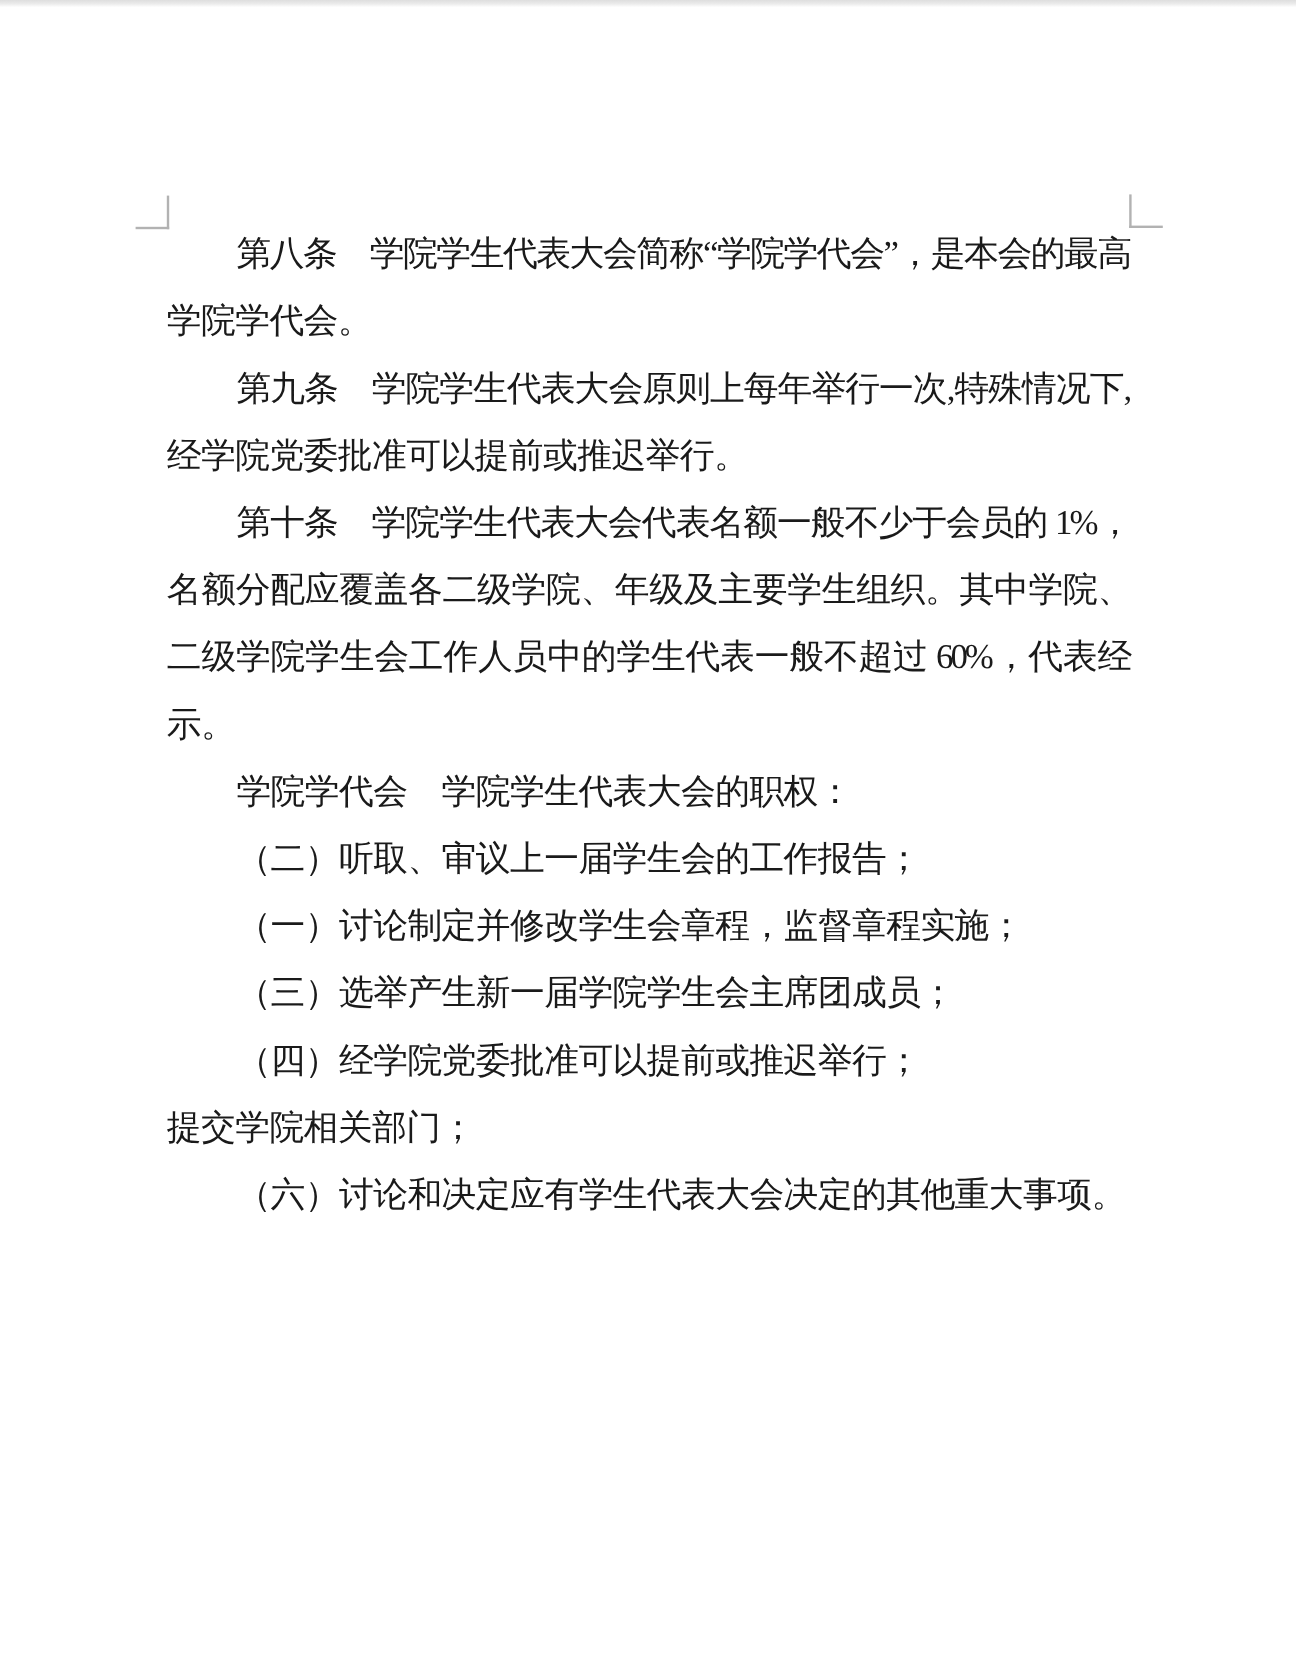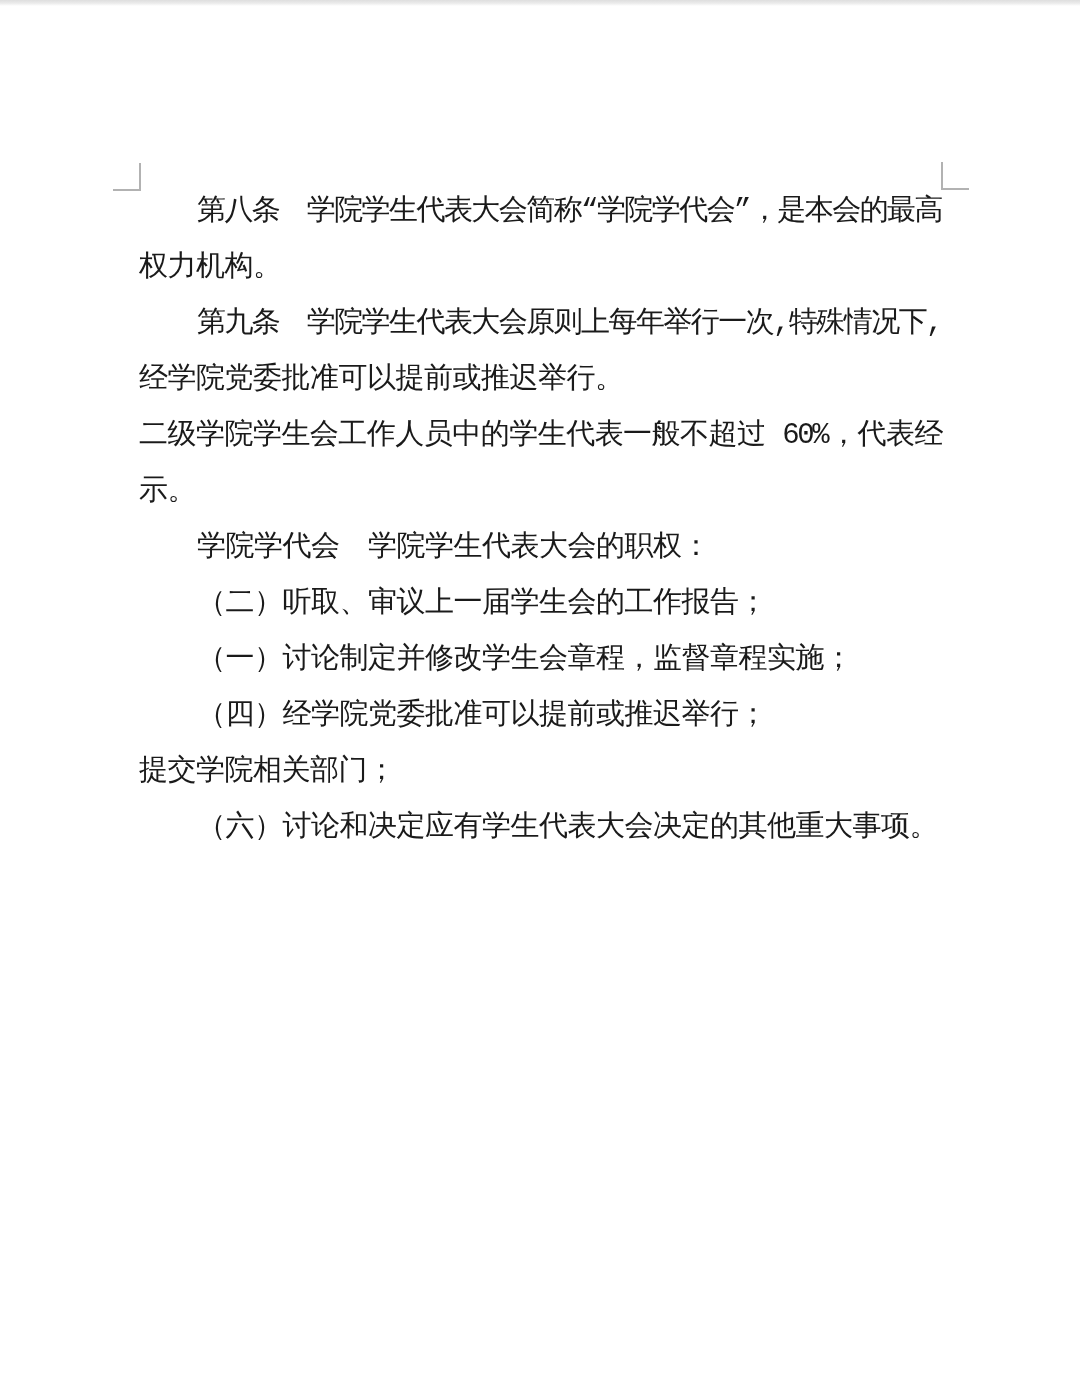--- a/index.html
+++ b/index.html
@@ -9,21 +9,21 @@
     --page-bg:#ffffff;
   }
   html,body{margin:0;padding:0;}
   body{background:var(--page-bg);}
   .screen{
     position:relative;
     width:1080px;
     height:1113px;
     background:var(--page-bg);
     overflow:hidden;
-    font-family:Liberation Mono, monospace;
+    font-family:Liberation Serif, serif;
   }
   .top-strip{
     position:absolute;
     left:0; top:0;
     width:100%; height:6px;
     background:linear-gradient(to bottom,#dedede 0%,#ececec 55%,#ffffff 100%);
   }
   .crop{
     position:absolute;
     width:26px; height:26px;
@@ -68,38 +68,43 @@
   <div class="top-strip"></div>
 
   <div class="crop tl"></div>
   <div class="crop tr"></div>
   <div class="crop bl"></div>
   <div class="crop br"></div>
 
   <div class="content" id="doc-content">
       <div class="paragraph">
         <div class="line first fill">第八条　学院学生代表大会简称“学院学代会”，是本会的最高</div>
-        <div class="line">权力机构。</div>
+        <div class="line">学院学代会。</div>
       </div>
       <div class="paragraph">
         <div class="line first fill">第九条　学院学生代表大会原则上每年举行一次,特殊情况下,</div>
         <div class="line">经学院党委批准可以提前或推迟举行。</div>
       </div>
       <div class="paragraph">
+        <div class="line first fill">第十条　学院学生代表大会代表名额一般不少于会员的 1%，</div>
+        <div class="line fill">名额分配应覆盖各二级学院、年级及主要学生组织。其中学院、</div>
         <div class="line fill">二级学院学生会工作人员中的学生代表一般不超过 60%，代表经</div>
         <div class="line">示。</div>
       </div>
       <div class="paragraph">
         <div class="line first">学院学代会　学院学生代表大会的职权：</div>
       </div>
       <div class="paragraph">
         <div class="line first">（二）听取、审议上一届学生会的工作报告；</div>
       </div>
       <div class="paragraph">
         <div class="line first">（一）讨论制定并修改学生会章程，监督章程实施；</div>
+      </div>
+      <div class="paragraph">
+        <div class="line first">（三）选举产生新一届学院学生会主席团成员；</div>
       </div>
       <div class="paragraph">
         <div class="line first">（四）经学院党委批准可以提前或推迟举行；</div>
       </div>
       <div class="paragraph">
         <div class="line">提交学院相关部门；</div>
       </div>
       <div class="paragraph">
         <div class="line first">（六）讨论和决定应有学生代表大会决定的其他重大事项。</div>
       </div>

